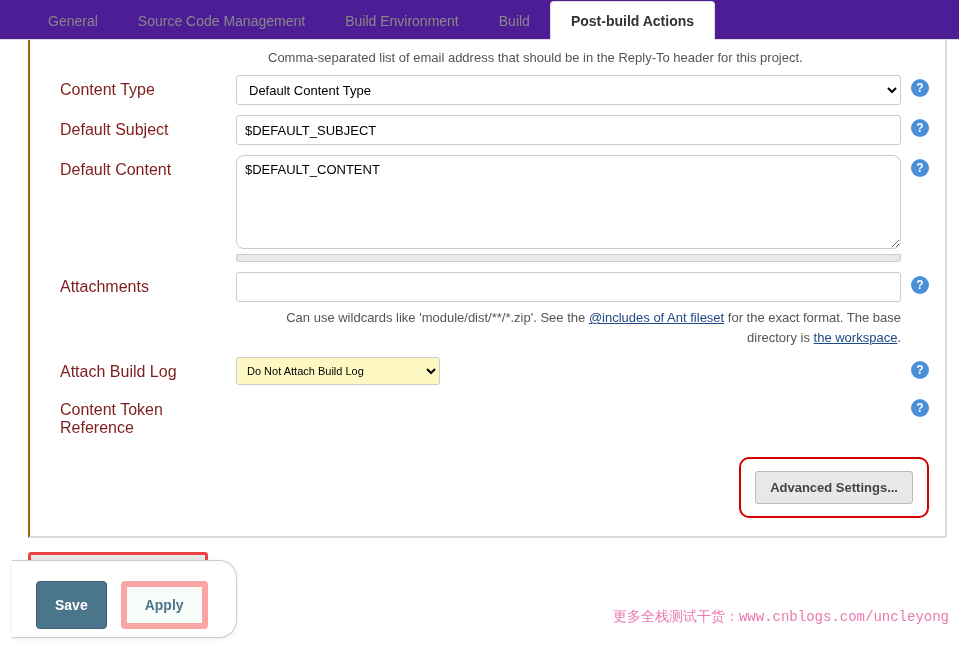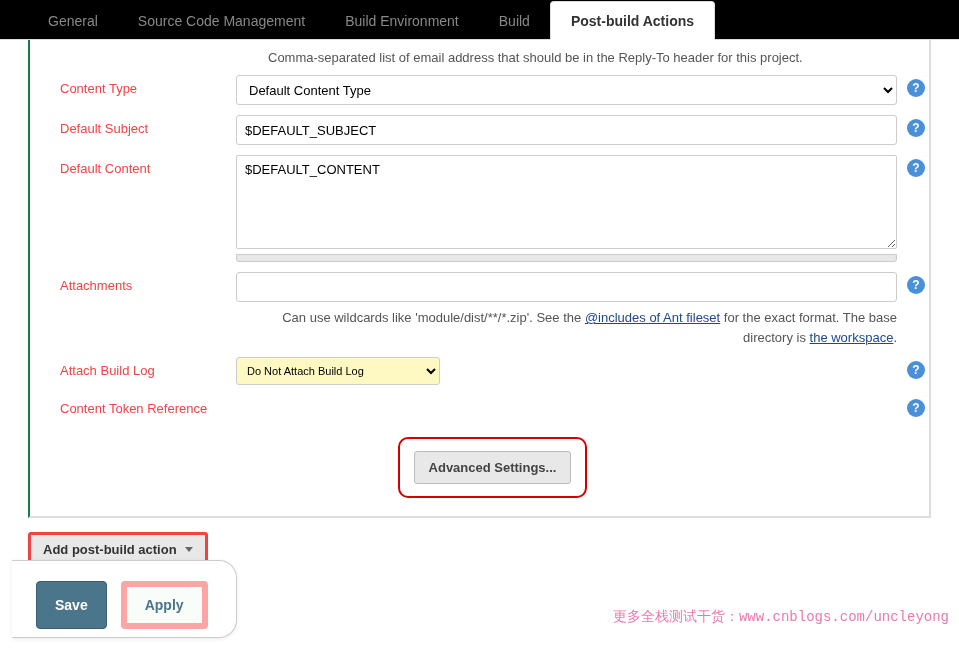--- a/index.html
+++ b/index.html
@@ -1,41 +1,41 @@
 <!DOCTYPE html>
 <html><head>
 <meta charset="utf-8">
 <style>
 * { box-sizing: border-box; margin: 0; padding: 0; }
 body { font-family: Helvetica, Arial, sans-serif; font-size: 13px; color: #333; background: #fff; width: 959px; height: 650px; overflow: hidden; position: relative; }
 
-.tabs { display: flex; background: #000000; border-bottom: 1px solid #ddd; padding-left: 28px; height: 40px; align-items: flex-end; }
+.tabs { display: flex; background: #4c1d95; border-bottom: 1px solid #ddd; padding-left: 28px; height: 40px; align-items: flex-end; }
 .tab { padding: 11px 20px 10px; color: #888; cursor: pointer; font-size: 14px; }
 .tab.active { color: #333; font-weight: bold; background: #fff; border: 1px solid #ddd; border-bottom: 1px solid #fff; border-radius: 4px 4px 0 0; margin-bottom: -1px; }
 
-.panel { margin: 0 28px 12px 28px; border-left: 2px solid #15803d; border-right: 2px solid #ddd; border-bottom: 2px solid #ddd; background: #fff; padding: 10px 4px 18px 30px; }
+.panel { margin: 0 12px 12px 28px; border-left: 2px solid #a16207; border-right: 2px solid #ddd; border-bottom: 2px solid #ddd; background: #fff; padding: 10px 16px 18px 30px; }
 
 .form-row { display: flex; align-items: flex-start; margin-bottom: 10px; }
-.form-label { width: 176px; color: #ef4444; padding-top: 6px; font-size: 13px; flex-shrink: 0; }
+.form-label { width: 176px; color: #7f1d1d; padding-top: 6px; font-size: 16px; flex-shrink: 0; }
 .form-field { flex: 1; position: relative; }
 .help-icon { width: 18px; height: 18px; border-radius: 50%; background: #4a90d9; color: #fff; display: flex; align-items: center; justify-content: center; font-size: 12px; font-weight: bold; margin-left: 10px; margin-top: 4px; cursor: pointer; flex-shrink: 0; }
 
 .help-text { color: #555; font-size: 13px; margin-bottom: 10px; margin-left: 208px; }
 
 .select-wide { width: 100%; height: 30px; border: 1px solid #ccc; border-radius: 3px; padding: 0 8px; font-size: 13px; background: #fff; }
 .input-text { width: 100%; height: 30px; border: 1px solid #ccc; border-radius: 3px; padding: 0 8px; font-size: 13px; }
-.textarea { width: 100%; height: 94px; border: 1px solid #ccc; border-radius: 2px; padding: 6px 8px; font-size: 13px; resize: both; font-family: inherit; }
+.textarea { width: 100%; height: 94px; border: 1px solid #ccc; border-radius: 8px; padding: 6px 8px; font-size: 13px; resize: both; font-family: inherit; }
 .resize-handle { margin-top: 2px; height: 8px; background: #e8e8e8; border: 1px solid #ccc; border-radius: 0 0 3px 3px; }
 
 .desc { font-size: 13px; color: #555; line-height: 1.5; text-align: right; }
 .desc a { color: #204a87; text-decoration: underline; }
 
 .select-narrow { width: 204px; height: 28px; border: 1px solid #ccc; border-radius: 3px; padding: 0 6px; font-size: 11px; background: #fef9c3; }
 
-.adv-wrap { display: flex; justify-content: center; margin-top: 20px; }
+.adv-wrap { display: flex; justify-content: flex-end; margin-top: 20px; }
 .adv-highlight { border: 2px solid #d40000; border-radius: 10px; padding: 12px 14px; }
 .btn-advanced { background: #e8e8e8; border: 1px solid #bbb; border-radius: 3px; padding: 8px 14px; font-size: 13px; color: #444; font-weight: bold; cursor: pointer; }
 
 .add-action { margin: 14px 0 0 28px; }
 .btn-dropdown { background: #e8e8e8; border: 3px solid #ef4444; border-radius: 3px; padding: 7px 12px; font-size: 13px; color: #333; font-weight: bold; cursor: pointer; display: inline-flex; align-items: center; gap: 8px; }
 .caret { width: 0; height: 0; border-left: 4px solid transparent; border-right: 4px solid transparent; border-top: 5px solid #666; }
 
 .save-bar { position: absolute; left: 12px; top: 560px; background: #fff; border: 1px solid #ccc; border-left: none; border-radius: 0 18px 18px 0; padding: 20px 28px 8px 24px; display: flex; gap: 14px; box-shadow: 0 1px 4px rgba(0,0,0,0.08); }
 .btn-save { background: #4b758b; color: #fff; border: 1px solid #3a5d6f; border-radius: 4px; padding: 10px 18px; font-size: 14px; font-weight: bold; cursor: pointer; }
 .btn-apply { background: #f9fdf9; color: #4b758b; border: 6px solid #fca5a5; border-radius: 4px; padding: 10px 18px; font-size: 14px; font-weight: bold; cursor: pointer; }

